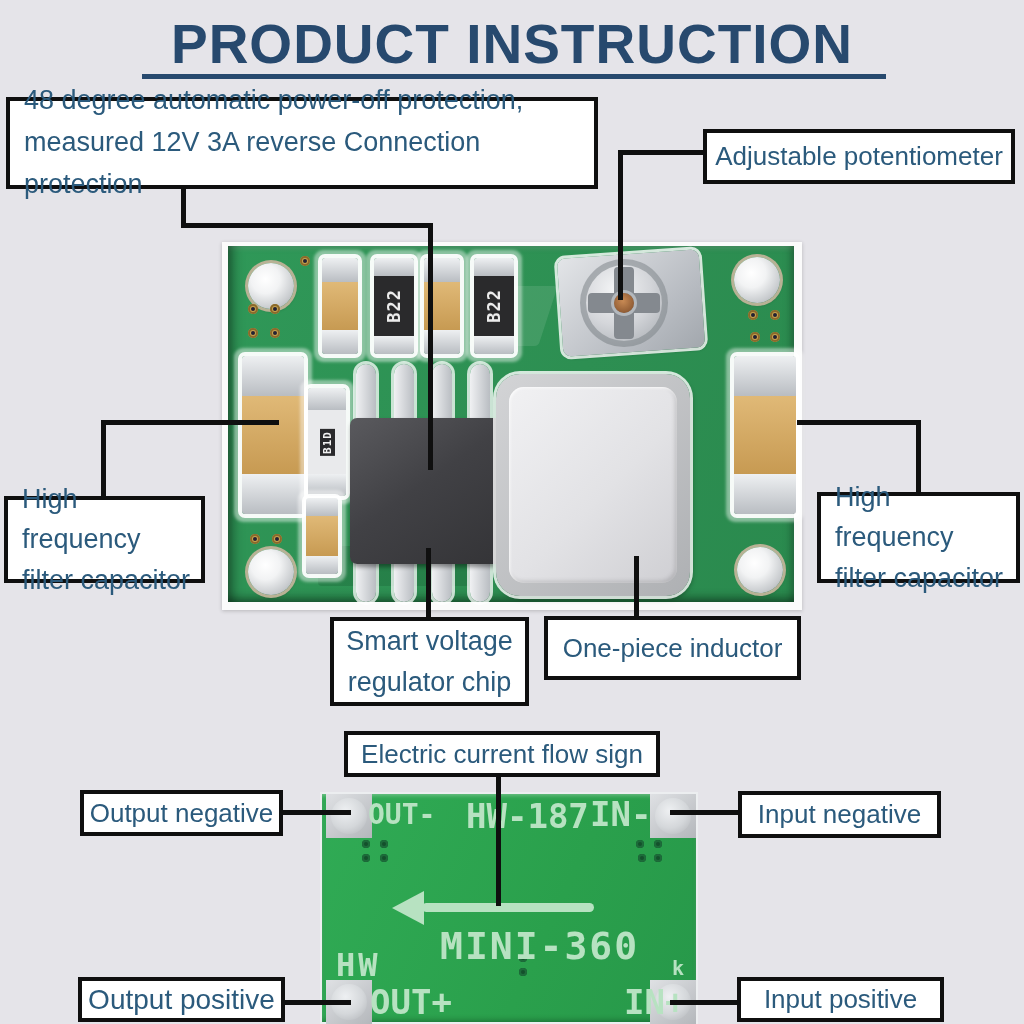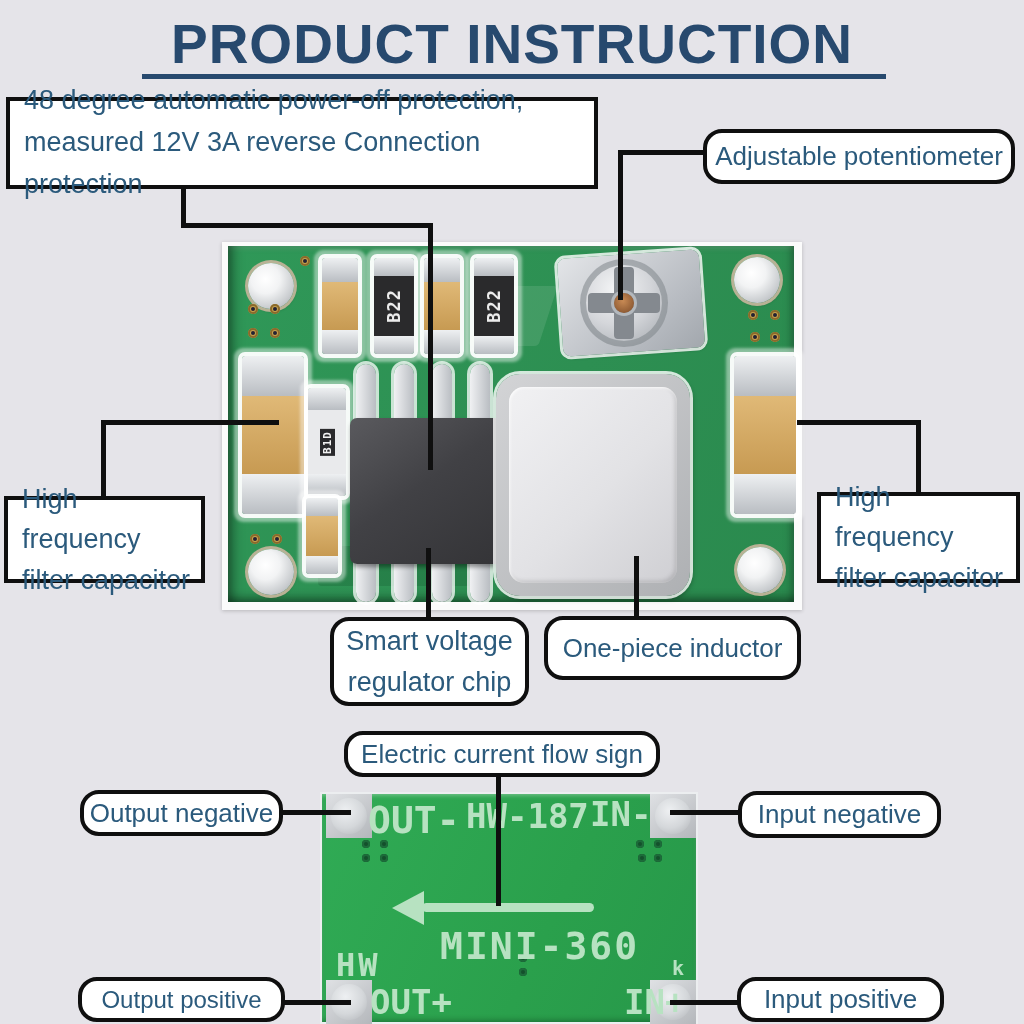--- a/index.html
+++ b/index.html
@@ -6,32 +6,32 @@
   body{width:1024px;height:1024px;background:#e5e4e9;font-family:"Liberation Sans",sans-serif;overflow:hidden;}
   .stage{position:relative;width:1024px;height:1024px;}
   
   .title{position:absolute;left:0;right:0;top:12px;text-align:center;
     font-size:55px;font-weight:800;letter-spacing:1px;color:#27496e;}
   .title-underline{position:absolute;left:142px;top:74px;width:744px;height:5px;background:#27496e;}
   
   .box{position:absolute;background:#ffffff;border:4px solid #0f0f0f;color:#2b5a7c;
     display:flex;flex-direction:column;justify-content:center;box-sizing:border-box;
     font-size:27px;line-height:1.5;z-index:60;}
-  .box.center{align-items:center;text-align:center;border-radius:19px;}
+  .box.center{align-items:center;text-align:center;}
   .box.left{align-items:flex-start;padding-left:14px;}
   .b1{left:6px;top:97px;width:592px;height:92px;line-height:1.55;}
   .b2{left:703px;top:129px;width:312px;height:55px;font-size:26px;}
   .b3{left:4px;top:496px;width:201px;height:87px;}
   .b4{left:817px;top:492px;width:203px;height:91px;padding-left:20px;}
   .b5{left:330px;top:617px;width:199px;height:89px;}
   .b6{left:544px;top:616px;width:257px;height:64px;font-size:26px;}
   .b7{left:344px;top:731px;width:316px;height:46px;font-size:26px;}
   .b8{left:80px;top:790px;width:203px;height:46px;font-size:26px;}
   .b9{left:738px;top:791px;width:203px;height:47px;font-size:26px;}
-  .b10{left:78px;top:977px;width:207px;height:45px;font-size:24px;}
+  .b10{left:78px;top:977px;width:207px;height:45px;font-size:28px;}
   .b11{left:737px;top:977px;width:207px;height:45px;font-size:26px;}
   
   .cline{position:absolute;background:#0f0f0f;z-index:50;}
   
   .photo-top{position:absolute;left:222px;top:242px;width:580px;height:368px;background:#fbfbfb;
     box-shadow:0 1px 4px rgba(0,0,0,0.2);}
   .pcb-top{position:absolute;left:6px;top:4px;width:566px;height:356px;background:#2e9154;
     background:linear-gradient(120deg,#2f9858 0%,#2d8f52 55%,#2a8a4e 100%);
     box-shadow:inset 10px 0 12px -6px rgba(0,10,5,0.5), inset -6px 0 8px -4px rgba(0,10,5,0.35),
       inset 0 -9px 10px -5px rgba(0,10,5,0.4), inset 0 4px 6px -3px rgba(255,255,255,0.25);}
@@ -207,21 +207,21 @@
       <div class="bvia" style="left:40px;top:46px;"></div>
       <div class="bvia" style="left:58px;top:46px;"></div>
       <div class="bvia" style="left:40px;top:60px;"></div>
       <div class="bvia" style="left:58px;top:60px;"></div>
       <div class="bvia" style="left:314px;top:46px;"></div>
       <div class="bvia" style="left:332px;top:46px;"></div>
       <div class="bvia" style="left:316px;top:60px;"></div>
       <div class="bvia" style="left:332px;top:60px;"></div>
       <div class="bvia" style="left:197px;top:160px;"></div>
       <div class="bvia" style="left:197px;top:174px;"></div>
-      <div class="silktext" style="left:46px;top:4px;font-size:38px;">OUT-</div>
+      <div class="silktext" style="left:46px;top:4px;font-size:28px;">OUT-</div>
       <div class="silktext" style="left:144px;top:2px;font-size:34px;">HW-187</div>
       <div class="silktext" style="left:268px;top:0px;font-size:34px;">IN-</div>
       <div class="arrow-head" style="left:70px;top:97px;"></div>
       <div class="arrow-shaft" style="left:100px;top:109px;width:172px;height:9px;"></div>
       <div class="silktext" style="left:118px;top:130px;font-size:38px;letter-spacing:2px;">MINI-360</div>
       <div class="silktext" style="left:14px;top:152px;font-size:32px;letter-spacing:3px;">HW</div>
       <div class="silktext" style="left:48px;top:188px;font-size:34px;">OUT+</div>
       <div class="silktext" style="left:262px;top:188px;font-size:34px;margin-left:40px;">IN+</div>
       <div class="silktext" style="left:350px;top:162px;font-size:20px;">k</div>
     </div>

